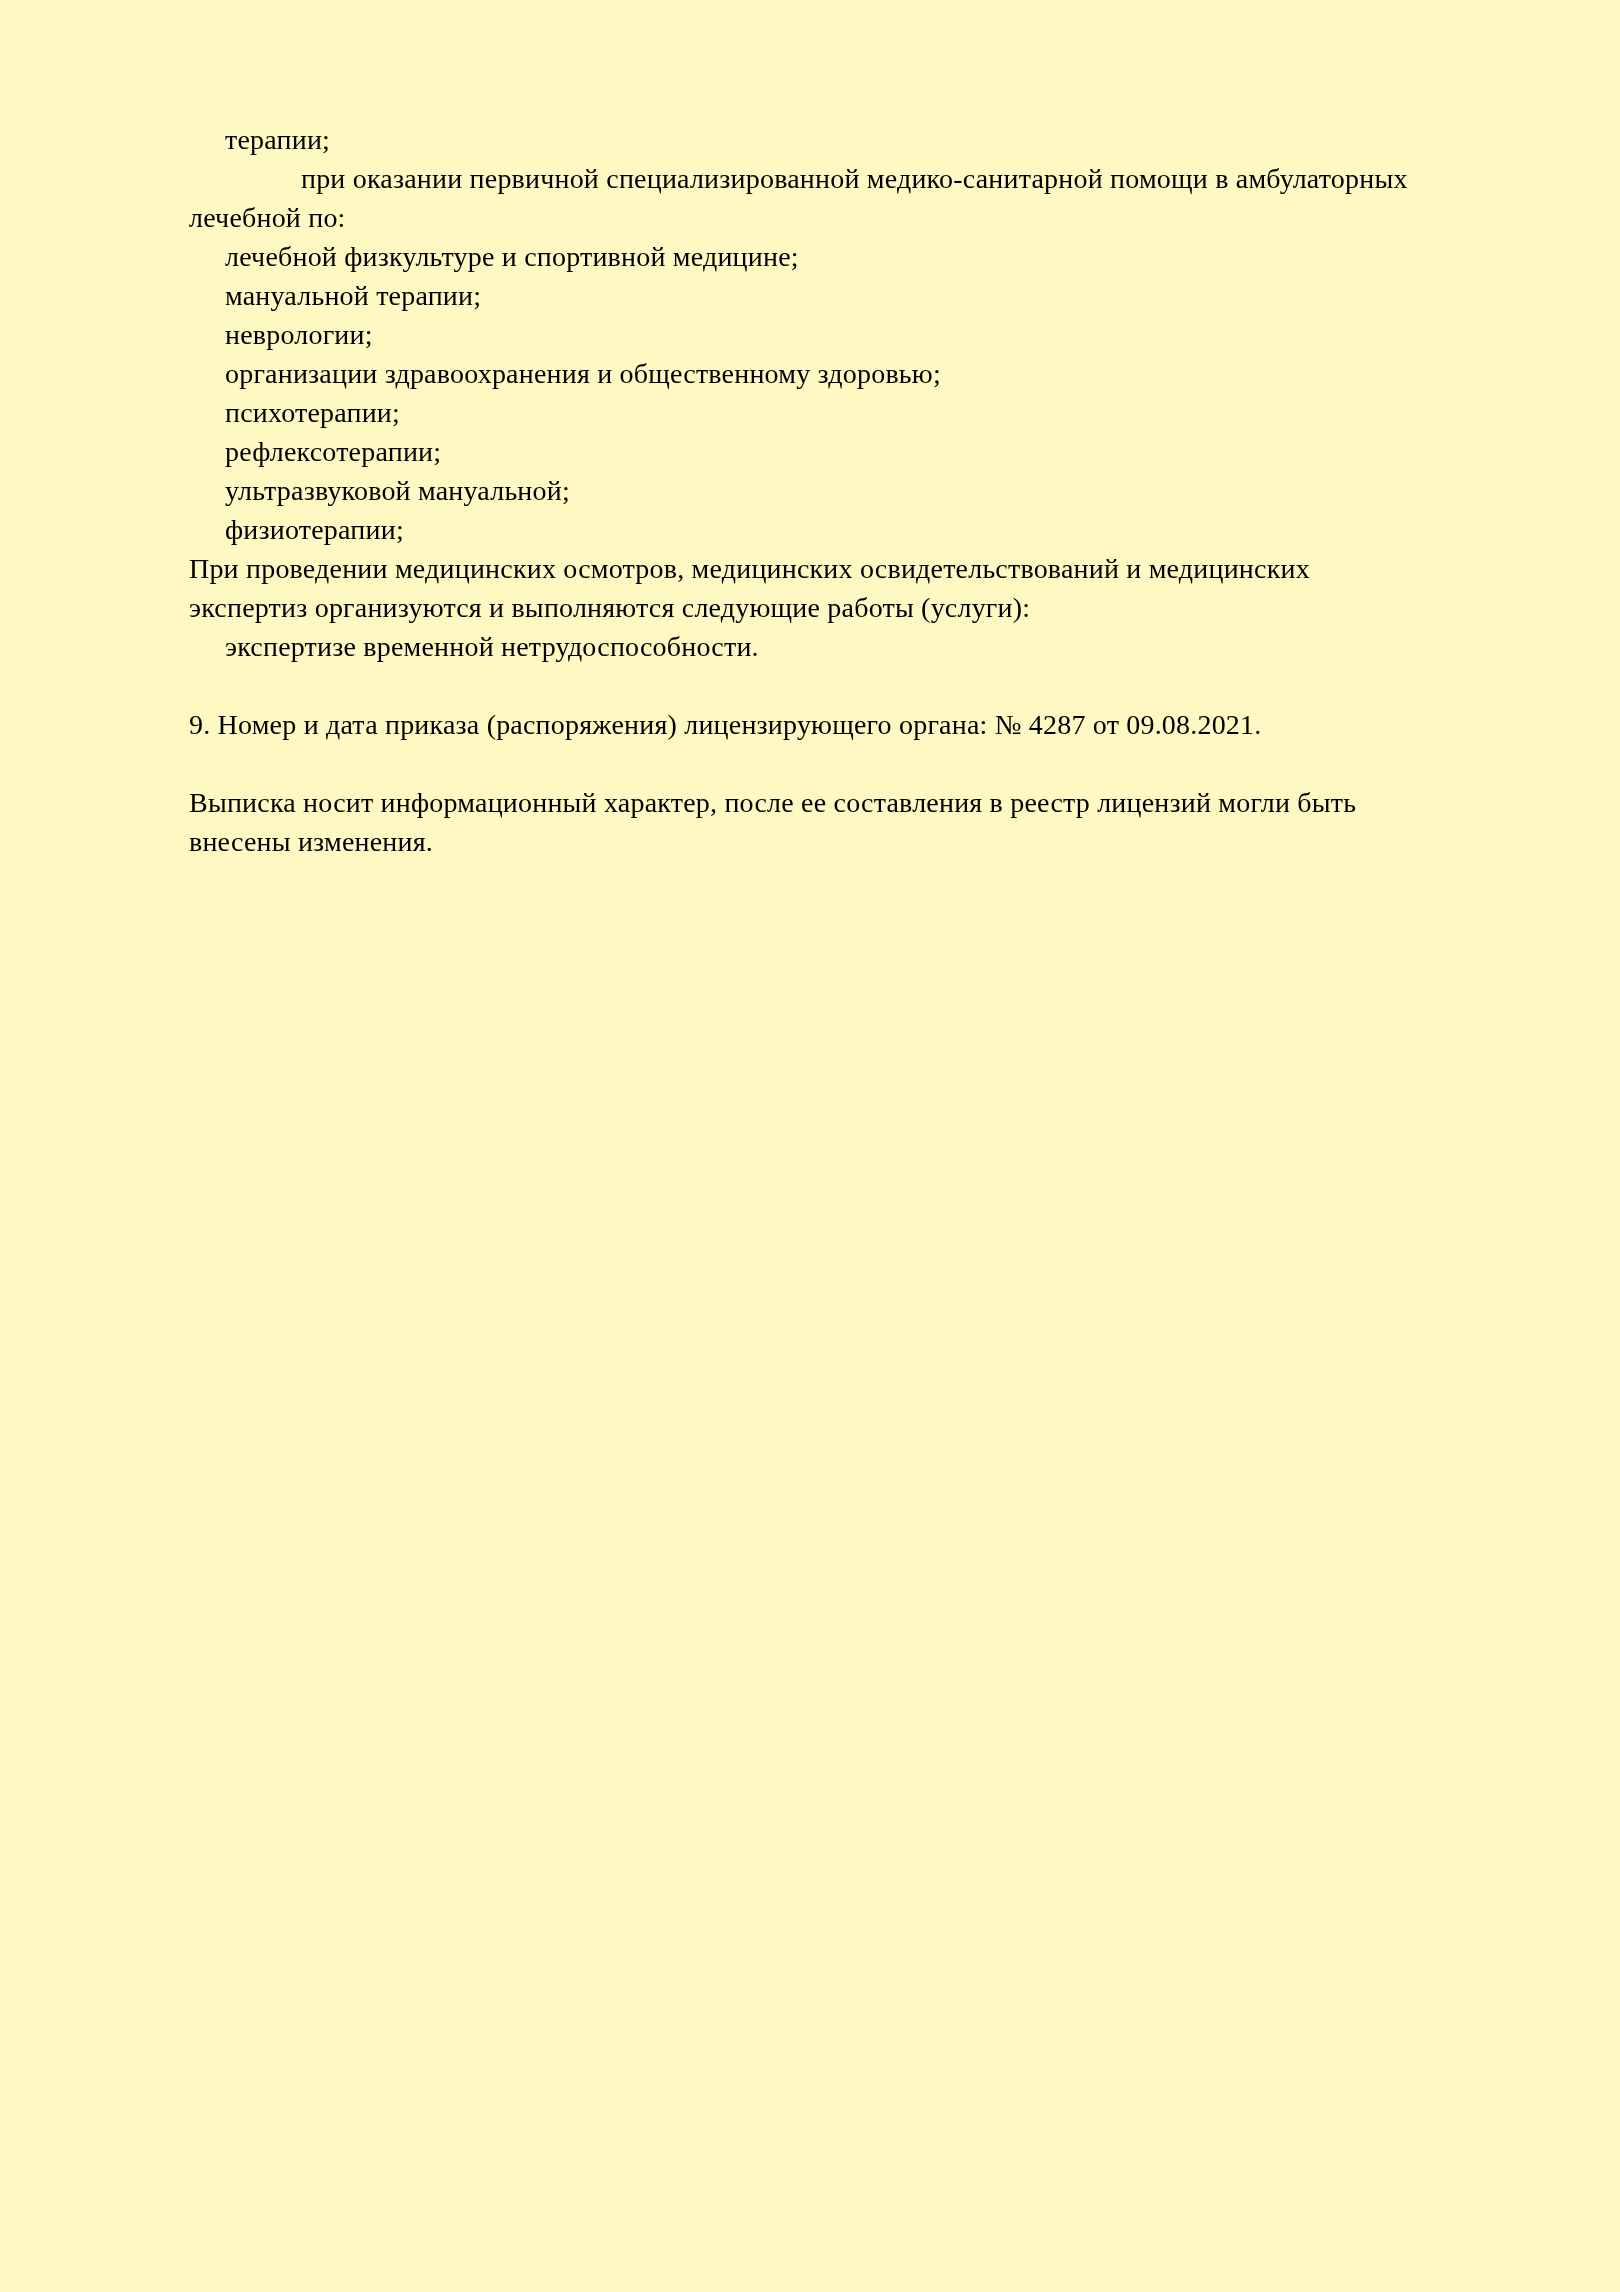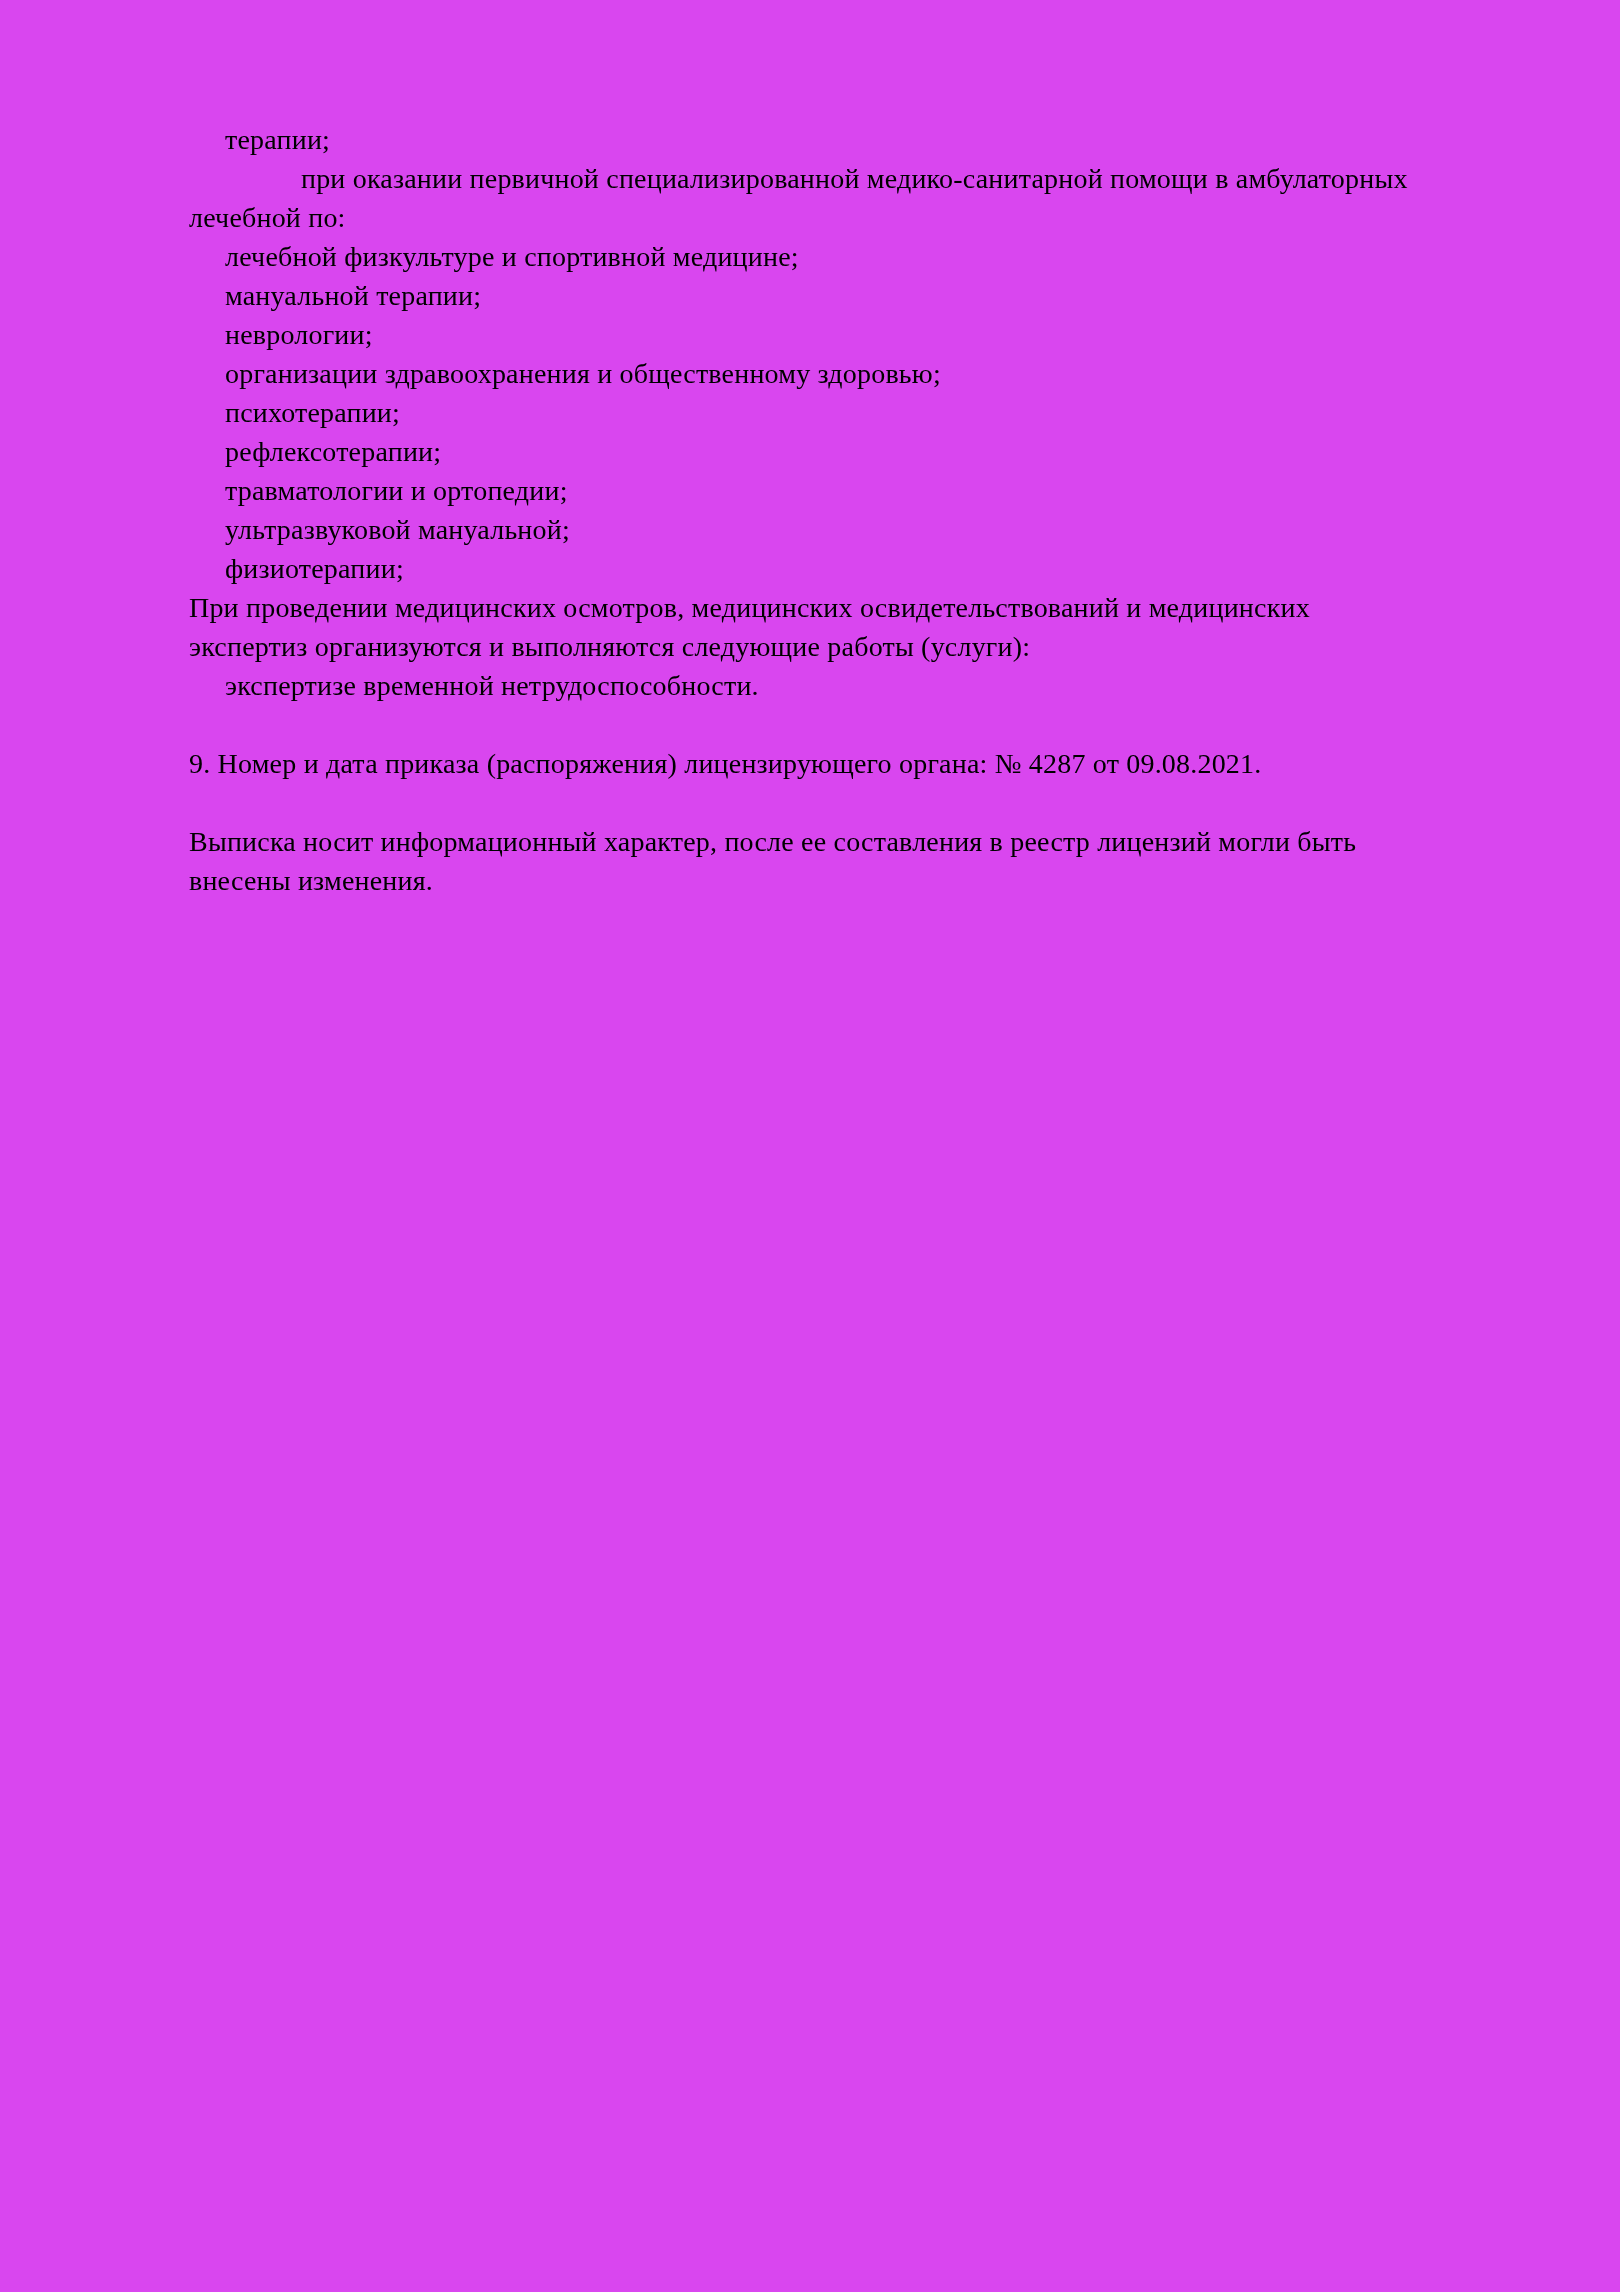--- a/index.html
+++ b/index.html
@@ -4,21 +4,21 @@
 <style>
   html, body {
     margin: 0;
     padding: 0;
     background: #ffffff;
   }
   .page {
     position: relative;
     width: 1620px;
     height: 2293px;
-    background: #d946ef;
+    background: #fef9c3;
     overflow: hidden;
     font-family: "Liberation Serif", "DejaVu Serif", serif;
     color: #000000;
   }
   .text-block {
     position: absolute;
     left: 189px;
     top: 120px;
     width: 1313px;
     font-size: 28px;
@@ -40,21 +40,20 @@
   <div class="text-block">
       <div class="doc-line indent-2">терапии;</div>
       <div class="doc-line indent-1">при оказании первичной специализированной медико-санитарной помощи в амбулаторных</div>
       <div class="doc-line indent-0">лечебной по:</div>
       <div class="doc-line indent-2">лечебной физкультуре и спортивной медицине;</div>
       <div class="doc-line indent-2">мануальной терапии;</div>
       <div class="doc-line indent-2">неврологии;</div>
       <div class="doc-line indent-2">организации здравоохранения и общественному здоровью;</div>
       <div class="doc-line indent-2">психотерапии;</div>
       <div class="doc-line indent-2">рефлексотерапии;</div>
-      <div class="doc-line indent-2">травматологии и ортопедии;</div>
       <div class="doc-line indent-2">ультразвуковой мануальной;</div>
       <div class="doc-line indent-2">физиотерапии;</div>
       <div class="doc-line indent-0">При проведении медицинских осмотров, медицинских освидетельствований и медицинских</div>
       <div class="doc-line indent-0">экспертиз организуются и выполняются следующие работы (услуги):</div>
       <div class="doc-line indent-2">экспертизе временной нетрудоспособности.</div>
       <div class="doc-line indent-0">&nbsp;</div>
       <div class="doc-line indent-0">9. Номер и дата приказа (распоряжения) лицензирующего органа: № 4287 от 09.08.2021.</div>
       <div class="doc-line indent-0">&nbsp;</div>
       <div class="doc-line indent-0">Выписка носит информационный характер, после ее составления в реестр лицензий могли быть</div>
       <div class="doc-line indent-0">внесены изменения.</div>

